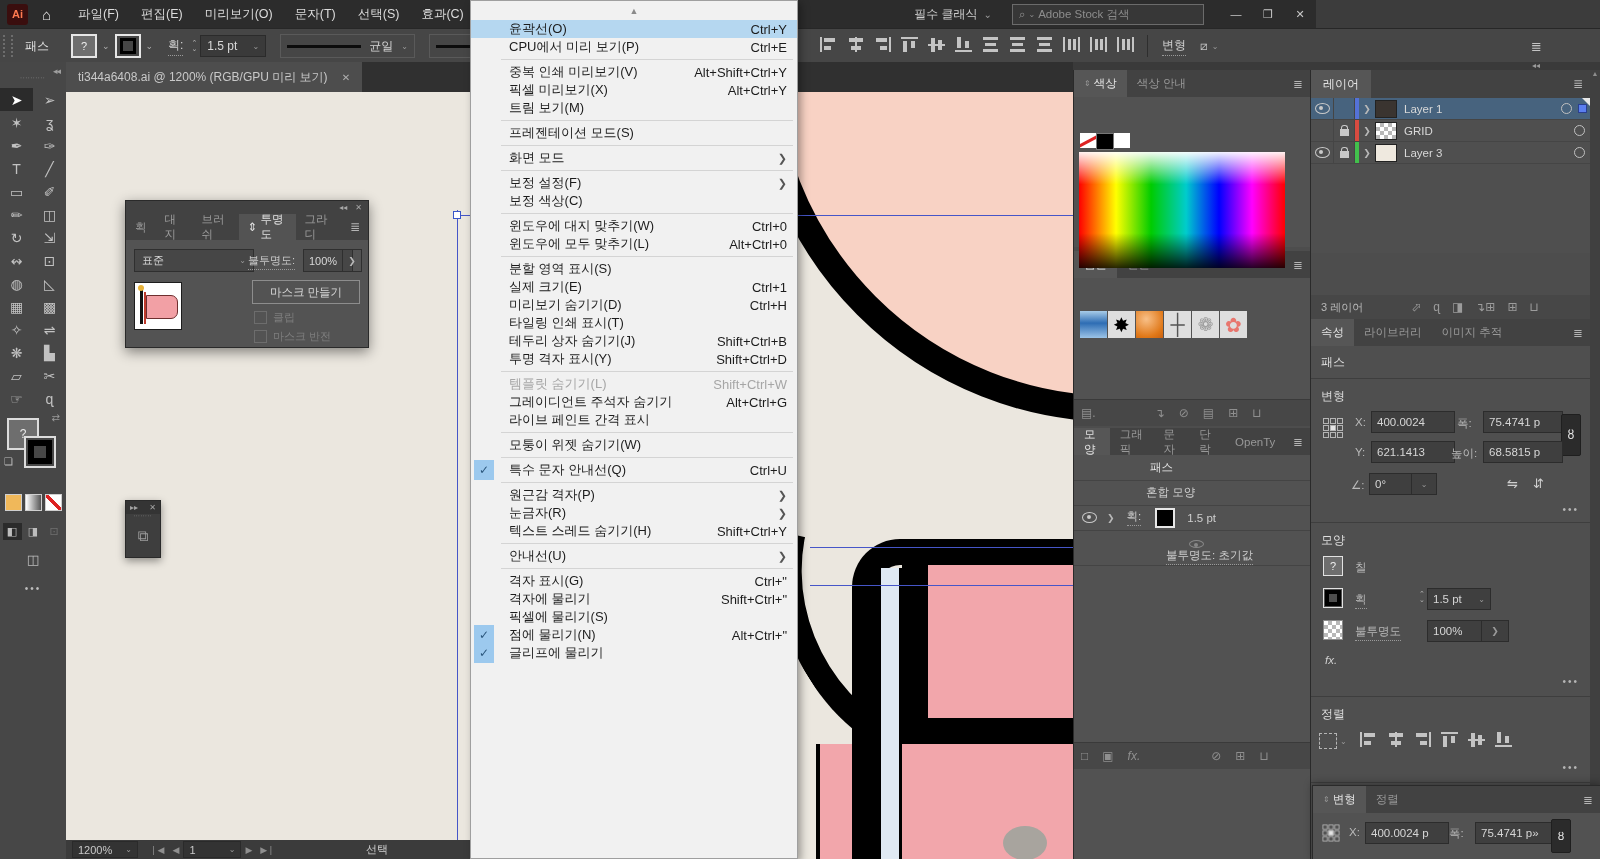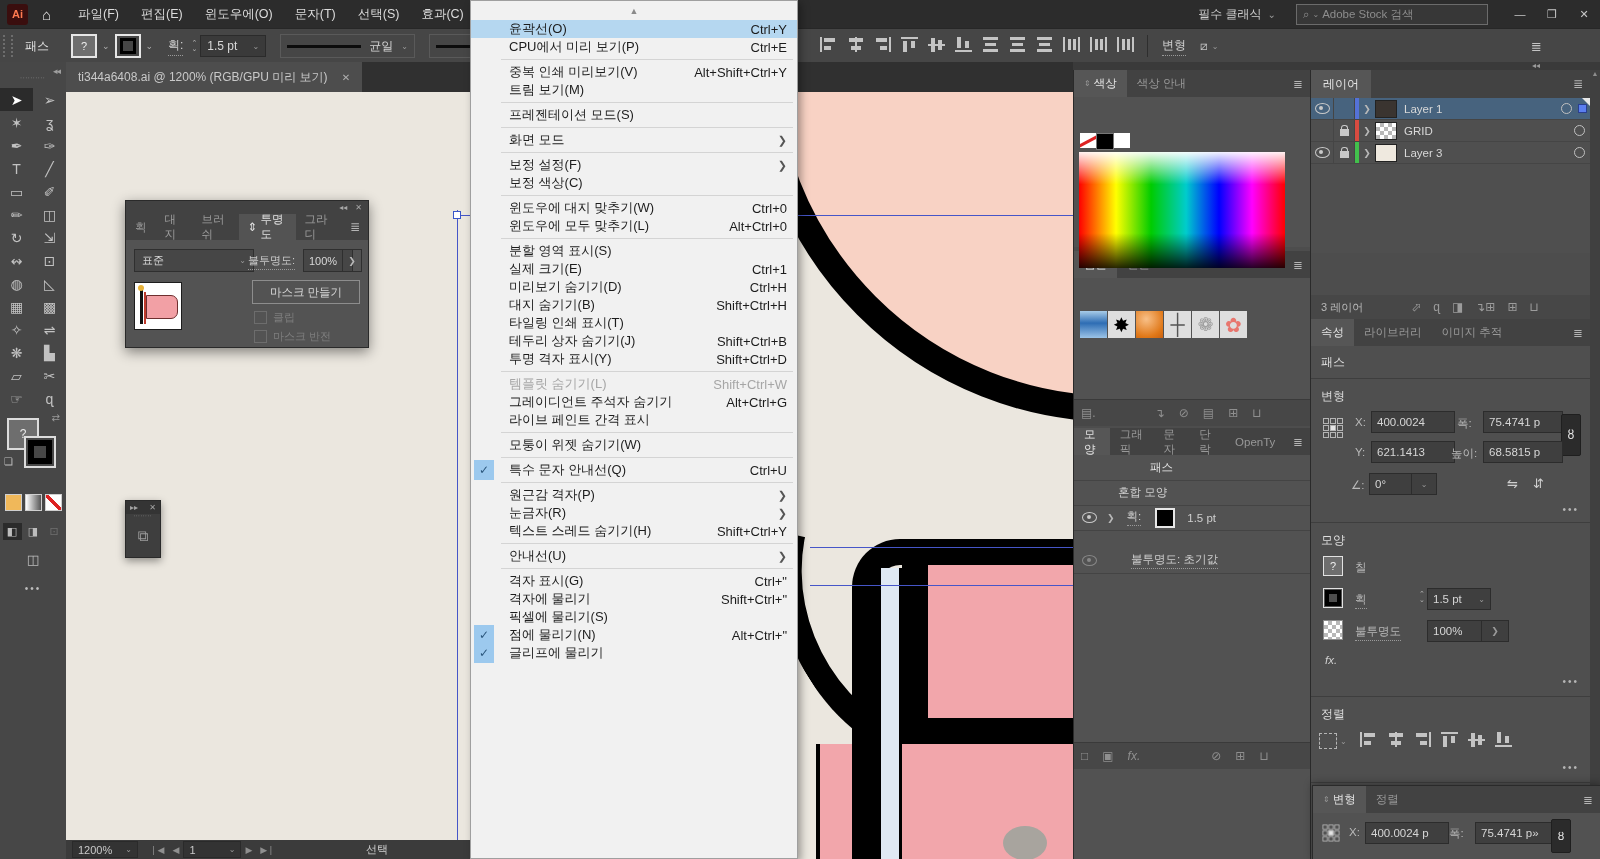--- a/index.html
+++ b/index.html
@@ -1,21 +1,21 @@
 <!DOCTYPE html>
 <html><head>
 <meta charset="utf-8">
 <style>
   html,body{margin:0;padding:0;background:#1e1e1e;}
   #app{position:relative;width:1600px;height:859px;overflow:hidden;background:#3c3c3c;
        font-family:"Liberation Sans","DejaVu Sans",sans-serif;font-size:12px;color:#d4d4d4;
        -webkit-font-smoothing:antialiased;}
   .abs{position:absolute;}
   
-  .titlebar{left:0;top:0;width:1600px;height:28px;background:#2c2c2c;display:flex;align-items:center;}
+  .titlebar{left:0;top:0;width:1316px;height:28px;background:#2c2c2c;display:flex;align-items:center;}
   .ai-logo{width:21px;height:21px;margin-left:7px;background:#3a0e0e;color:#ff7a50;font-weight:bold;
            font-size:11px;display:flex;align-items:center;justify-content:center;border-radius:3px;}
   .home-ico{margin:0 16px 0 14px;font-size:15px;color:#e8e8e8;}
   .menus{display:flex;height:28px;}
   .menu-top{padding:0 11px;line-height:28px;color:#dcdcdc;font-size:12.5px;cursor:default;}
   .menu-top.active{background:#505050;}
   .tb-right{margin-left:auto;display:flex;align-items:center;height:28px;}
   .workspace{color:#cfcfcf;margin-right:20px;font-size:12px;}
   .workspace .chev{color:#9a9a9a;margin-left:6px;font-size:10px;}
   .searchbox{width:178px;height:19px;border:1px solid #6b6b6b;background:#373737;color:#8d8d8d;
@@ -229,21 +229,21 @@
 <body>
 
 <div id="app">
 
   <div class="abs titlebar">
     <div class="ai-logo">Ai</div>
     <div class="home-ico">⌂</div>
     <div class="menus">
         <div class="menu-top">파일(F)</div>
         <div class="menu-top">편집(E)</div>
-        <div class="menu-top">윈도우에(O)</div>
+        <div class="menu-top">미리보기(O)</div>
         <div class="menu-top">문자(T)</div>
         <div class="menu-top">선택(S)</div>
         <div class="menu-top">효과(C)</div>
         <div class="menu-top active">보기(V)</div>
       </div>
     <div class="tb-right">
       <div class="workspace">
         <span>필수 클래식</span><span class="chev">⌄</span>
       </div>
       <div class="searchbox">
@@ -513,30 +513,30 @@
         <div class="ptab">
           <span>OpenTy</span>
         </div>
         <div class="pmenu">≣</div>
       </div>
     <div style="position:relative;height:428px;background:#525252;">
       <div class="app-row" style="top:0;">
         <span style="margin-left:76px;color:#e2e2e2;">패스</span>
       </div>
       <div class="app-row" style="top:25px;">
-        <span style="margin-left:44px;">혼합 모양</span>
+        <span style="margin-left:72px;">혼합 모양</span>
       </div>
       <div class="app-row" style="top:50px;">
         <span style="margin-left:8px;" class="ico-eye"></span>
         <span style="margin-left:10px;color:#b8b8b8;font-size:9px;">❯</span>
         <span style="margin-left:12px;" class="dotted-u">획:</span>
         <span style="margin-left:14px;width:16px;height:16px;border:2px solid #e6e6e6;display:inline-block;background:#000;"></span>
         <span style="margin-left:12px;">1.5 pt</span>
       </div>
-      <div class="app-row" style="top:93px;">
+      <div class="app-row" style="top:85px;flex-direction:column;">
         <span style="margin-left:8px;" class="ico-eye dim"></span>
         <span style="margin-left:34px;" class="dotted-u">불투명도: 초기값</span>
       </div>
       <div class="ptoolbar" style="bottom:114px;">
         <span class="ptool">□</span>
         <span class="ptool">▣</span>
         <span class="ptool" style="font-style:italic;">fx.</span>
         <span class="ptool" style="margin-left:64px;">⊘</span>
         <span class="ptool">⊞</span>
         <span class="ptool">⊔</span>
@@ -722,20 +722,25 @@
           <span class="mi-right">Ctrl+E</span>
         </div>
         <div class="msep"></div>
         <div class="mi">
           <span class="mi-check"></span>
           <span class="mi-label">중복 인쇄 미리보기(V)</span>
           <span class="mi-right">Alt+Shift+Ctrl+Y</span>
         </div>
         <div class="mi">
           <span class="mi-check"></span>
+          <span class="mi-label">픽셀 미리보기(X)</span>
+          <span class="mi-right">Alt+Ctrl+Y</span>
+        </div>
+        <div class="mi">
+          <span class="mi-check"></span>
           <span class="mi-label">트림 보기(M)</span>
         </div>
         <div class="msep"></div>
         <div class="mi">
           <span class="mi-check"></span>
           <span class="mi-label">프레젠테이션 모드(S)</span>
         </div>
         <div class="msep"></div>
         <div class="mi">
           <span class="mi-check"></span>
@@ -770,25 +775,20 @@
         </div>
         <div class="mi">
           <span class="mi-check"></span>
           <span class="mi-label">실제 크기(E)</span>
           <span class="mi-right">Ctrl+1</span>
         </div>
         <div class="mi">
           <span class="mi-check"></span>
           <span class="mi-label">미리보기 숨기기(D)</span>
           <span class="mi-right">Ctrl+H</span>
-        </div>
-        <div class="mi">
-          <span class="mi-check"></span>
-          <span class="mi-label">대지 숨기기(B)</span>
-          <span class="mi-right">Shift+Ctrl+H</span>
         </div>
         <div class="mi">
           <span class="mi-check"></span>
           <span class="mi-label">타일링 인쇄 표시(T)</span>
         </div>
         <div class="mi">
           <span class="mi-check"></span>
           <span class="mi-label">테두리 상자 숨기기(J)</span>
           <span class="mi-right">Shift+Ctrl+B</span>
         </div>

